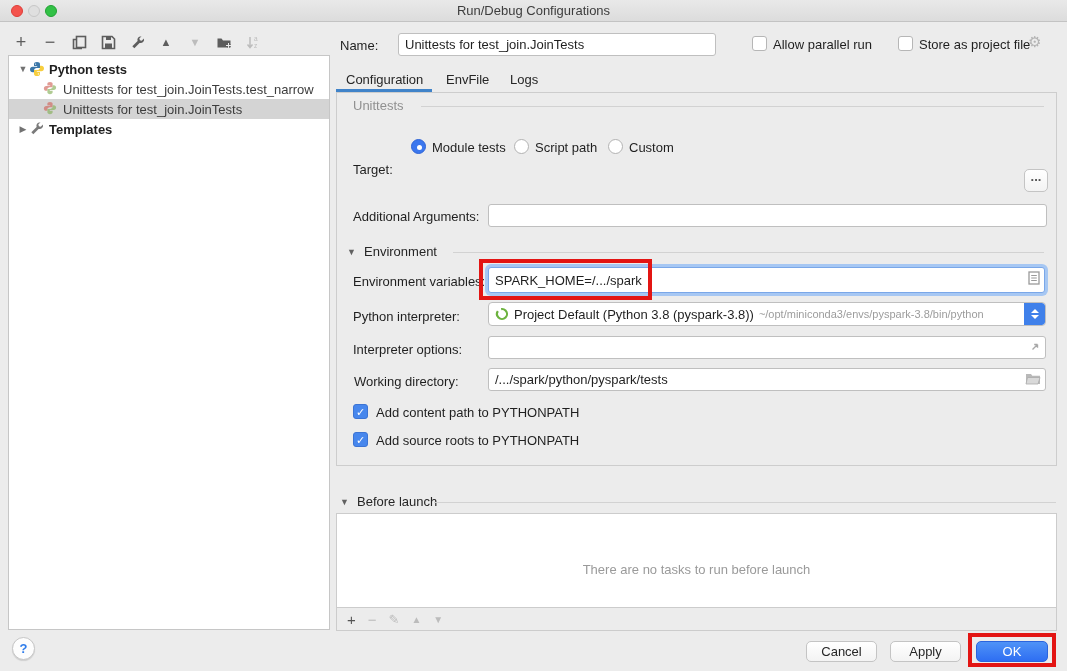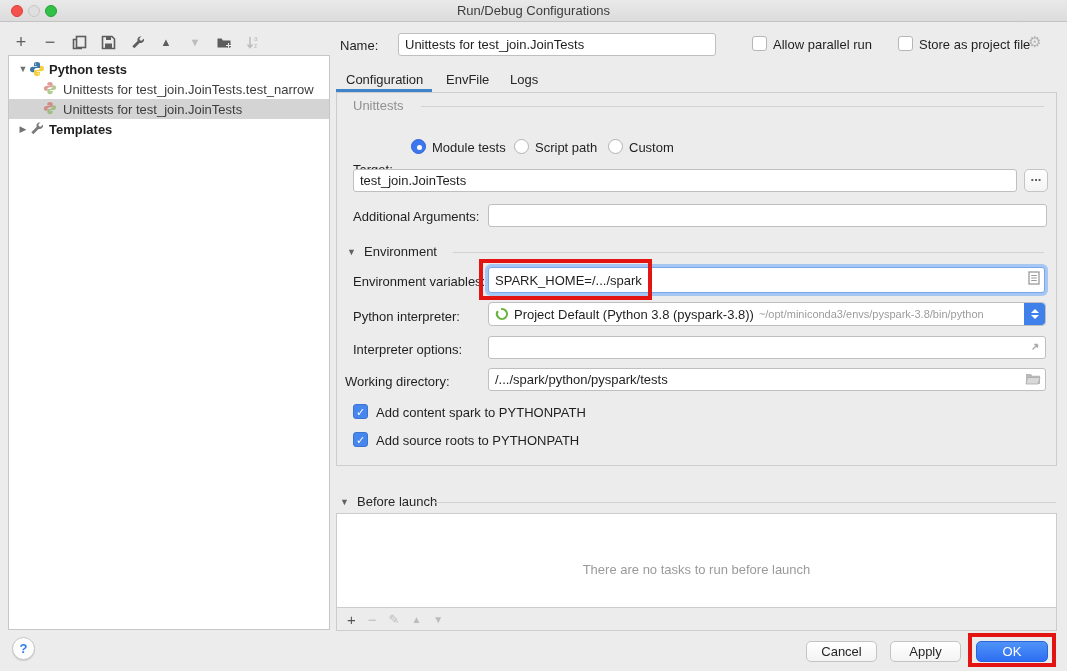--- a/index.html
+++ b/index.html
@@ -187,21 +187,20 @@
   <div class="abs hline" style="left:84px; right:12px; top:13px;"></div>
 
   <div class="abs lbl" style="left:16px; top:47px;margin-top:22px;">Target:</div>
   <div class="abs radio sel" style="left:74px; top:46px;"></div>
   <div class="abs lbl" style="left:95px; top:47px;">Module tests</div>
   <div class="abs radio" style="left:177px; top:46px;"></div>
   <div class="abs lbl" style="left:198px; top:47px;">Script path</div>
   <div class="abs radio" style="left:271px; top:46px;"></div>
   <div class="abs lbl" style="left:292px; top:47px;">Custom</div>
 
-  <input class="abs field" style="left: 16px; top: 76px; width: 664px; height: 23px;" value="test_join.JoinTests">
   <div class="abs btn" style="left:687px; top:76px; width:24px; height:23px; line-height:14px; font-weight:bold; color:#555;">...</div>
 
   <div class="abs lbl" style="left:16px; top:116px;">Additional Arguments:</div>
   <input class="abs field" style="left: 151px; top: 111px; width: 559px; height: 23px;" value="">
 
   <div class="abs sec-arrow" style="left:10px; top:154px;">▼</div>
   <div class="abs sec-title" style="left:27px; top:151px;">Environment</div>
   <div class="abs hline" style="left:116px; right:12px; top:159px;"></div>
 
   <div class="abs lbl" style="left:16px; top:181px;">Environment variables:</div>
@@ -231,33 +230,33 @@
   <div class="abs lbl" style="left:16px; top:249px;">Interpreter options:</div>
   <div class="field-wrap" style="left:151px; top:243px; width:558px; height:23px;">
     <input class="field" style="padding-right: 22px;" value="">
     <span class="fw-ic">
       <svg width="12" height="12" viewBox="0 0 12 12">
           <path d="M3.5 8.5 L8.5 3.5 M8.5 3.5 H5.2 M8.5 3.5 V6.8" fill="none" stroke="#a8a8a8" stroke-width="1.4"></path>
         </svg>
     </span>
   </div>
 
-  <div class="abs lbl" style="left:8px; top:281px;">Working directory:</div>
+  <div class="abs lbl" style="left:17px; top:281px;">Working directory:</div>
   <div class="field-wrap" style="left:151px; top:275px; width:558px; height:23px;">
     <input class="field" style="padding-right: 26px;" value="/.../spark/python/pyspark/tests">
     <span class="fw-ic">
       <svg width="16" height="13" viewBox="0 0 16 13">
           <path d="M1 2 h5 l1.3 1.8 H15 V12 H1 Z" fill="#b9b9b9"></path>
           <path d="M2.5 5.5 H15 L13 12 H1 Z" fill="#d9d9d9" stroke="#ababab" stroke-width=".8"></path>
         </svg>
     </span>
   </div>
 
   <div class="abs checkbox checked" style="left:16px; top:311px;">✓</div>
-  <div class="abs lbl" style="left:39px; top:312px;">Add content spark to PYTHONPATH</div>
+  <div class="abs lbl" style="left:39px; top:312px;">Add content path to PYTHONPATH</div>
   <div class="abs checkbox checked" style="left:16px; top:339px;">✓</div>
   <div class="abs lbl" style="left:39px; top:340px;">Add source roots to PYTHONPATH</div>
 </div>
 
 <div class="abs annotation" style="left:479px; top:259px; width:173px; height:41px;"></div>
 
 <div class="abs sec-arrow" style="left:340px; top:497px;">▼</div>
 <div class="abs sec-title" style="left:357px; top:494px;">Before launch</div>
 <div class="abs hline" style="left:434px; width:622px; top:502px;"></div>
 

